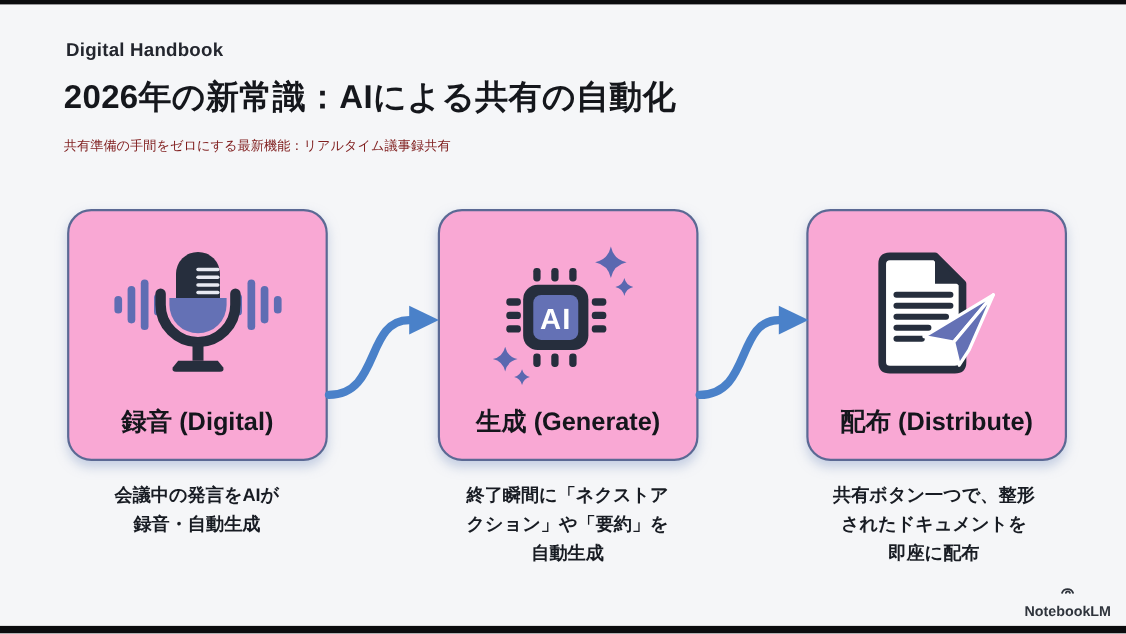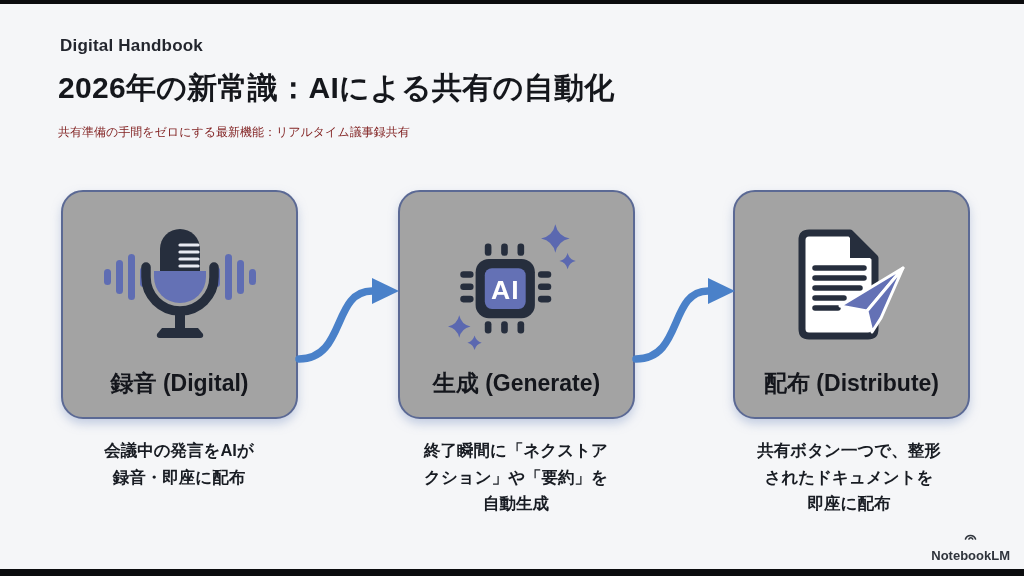--- a/index.html
+++ b/index.html
@@ -23,21 +23,21 @@
     font-size:30px; font-weight:800; color:#15171c; letter-spacing:.3px;
   }
   #subtitle {
     position:absolute; left:58px; top:124px;
     font-size:12px; font-weight:500; color:#7f1d1d;
   }
 
   
   .card {
     position:absolute; top:190px; width:237px; height:229px;
-    background:#a3a3a3; border:2.5px solid #5b6994; border-radius:22px;
+    background:#f9a8d4; border:2.5px solid #5b6994; border-radius:22px;
     box-shadow:0 5px 10px rgba(150,168,205,.5);
   }
   #card-record   { left:61px;  }
   #card-generate { left:398px; }
   #card-distribute { left:733px; }
   .card .icon-wrap { position:absolute; left:0; width:100%; display:flex; justify-content:center; }
   #card-record .icon-wrap { top:33px; }
   #card-generate .icon-wrap { top:24px; }
   #card-distribute .icon-wrap { top:26px; }
   .card .step-label {
@@ -178,21 +178,21 @@
       <path d="M299 359 C346 359 332 291 372 291" fill="none" stroke="#4a81c9" stroke-width="7.5" stroke-linecap="round"></path>
       <polygon points="372,278 399,291 372,304" fill="#4a81c9"></polygon>
     </g>
     <g>
       <path d="M636 359 C683 359 669 291 708 291" fill="none" stroke="#4a81c9" stroke-width="7.5" stroke-linecap="round"></path>
       <polygon points="708,278 735,291 708,304" fill="#4a81c9"></polygon>
     </g>
   </svg>
 
   <div id="desc-record" class="desc">会議中の発言をAIが
-録音・即座に配布</div>
+録音・自動生成</div>
   <div id="desc-generate" class="desc">終了瞬間に「ネクストア
 クション」や「要約」を
 自動生成</div>
   <div id="desc-distribute" class="desc">共有ボタン一つで、整形
 されたドキュメントを
 即座に配布</div>
 
   <div id="footer-brand">
     <svg width="15" height="15" viewBox="0 0 24 24">
       <path d="M4 16 A 8.5 8.5 0 0 1 20 16" fill="none" stroke="#2f343c" stroke-width="2.6" stroke-linecap="round"></path>

